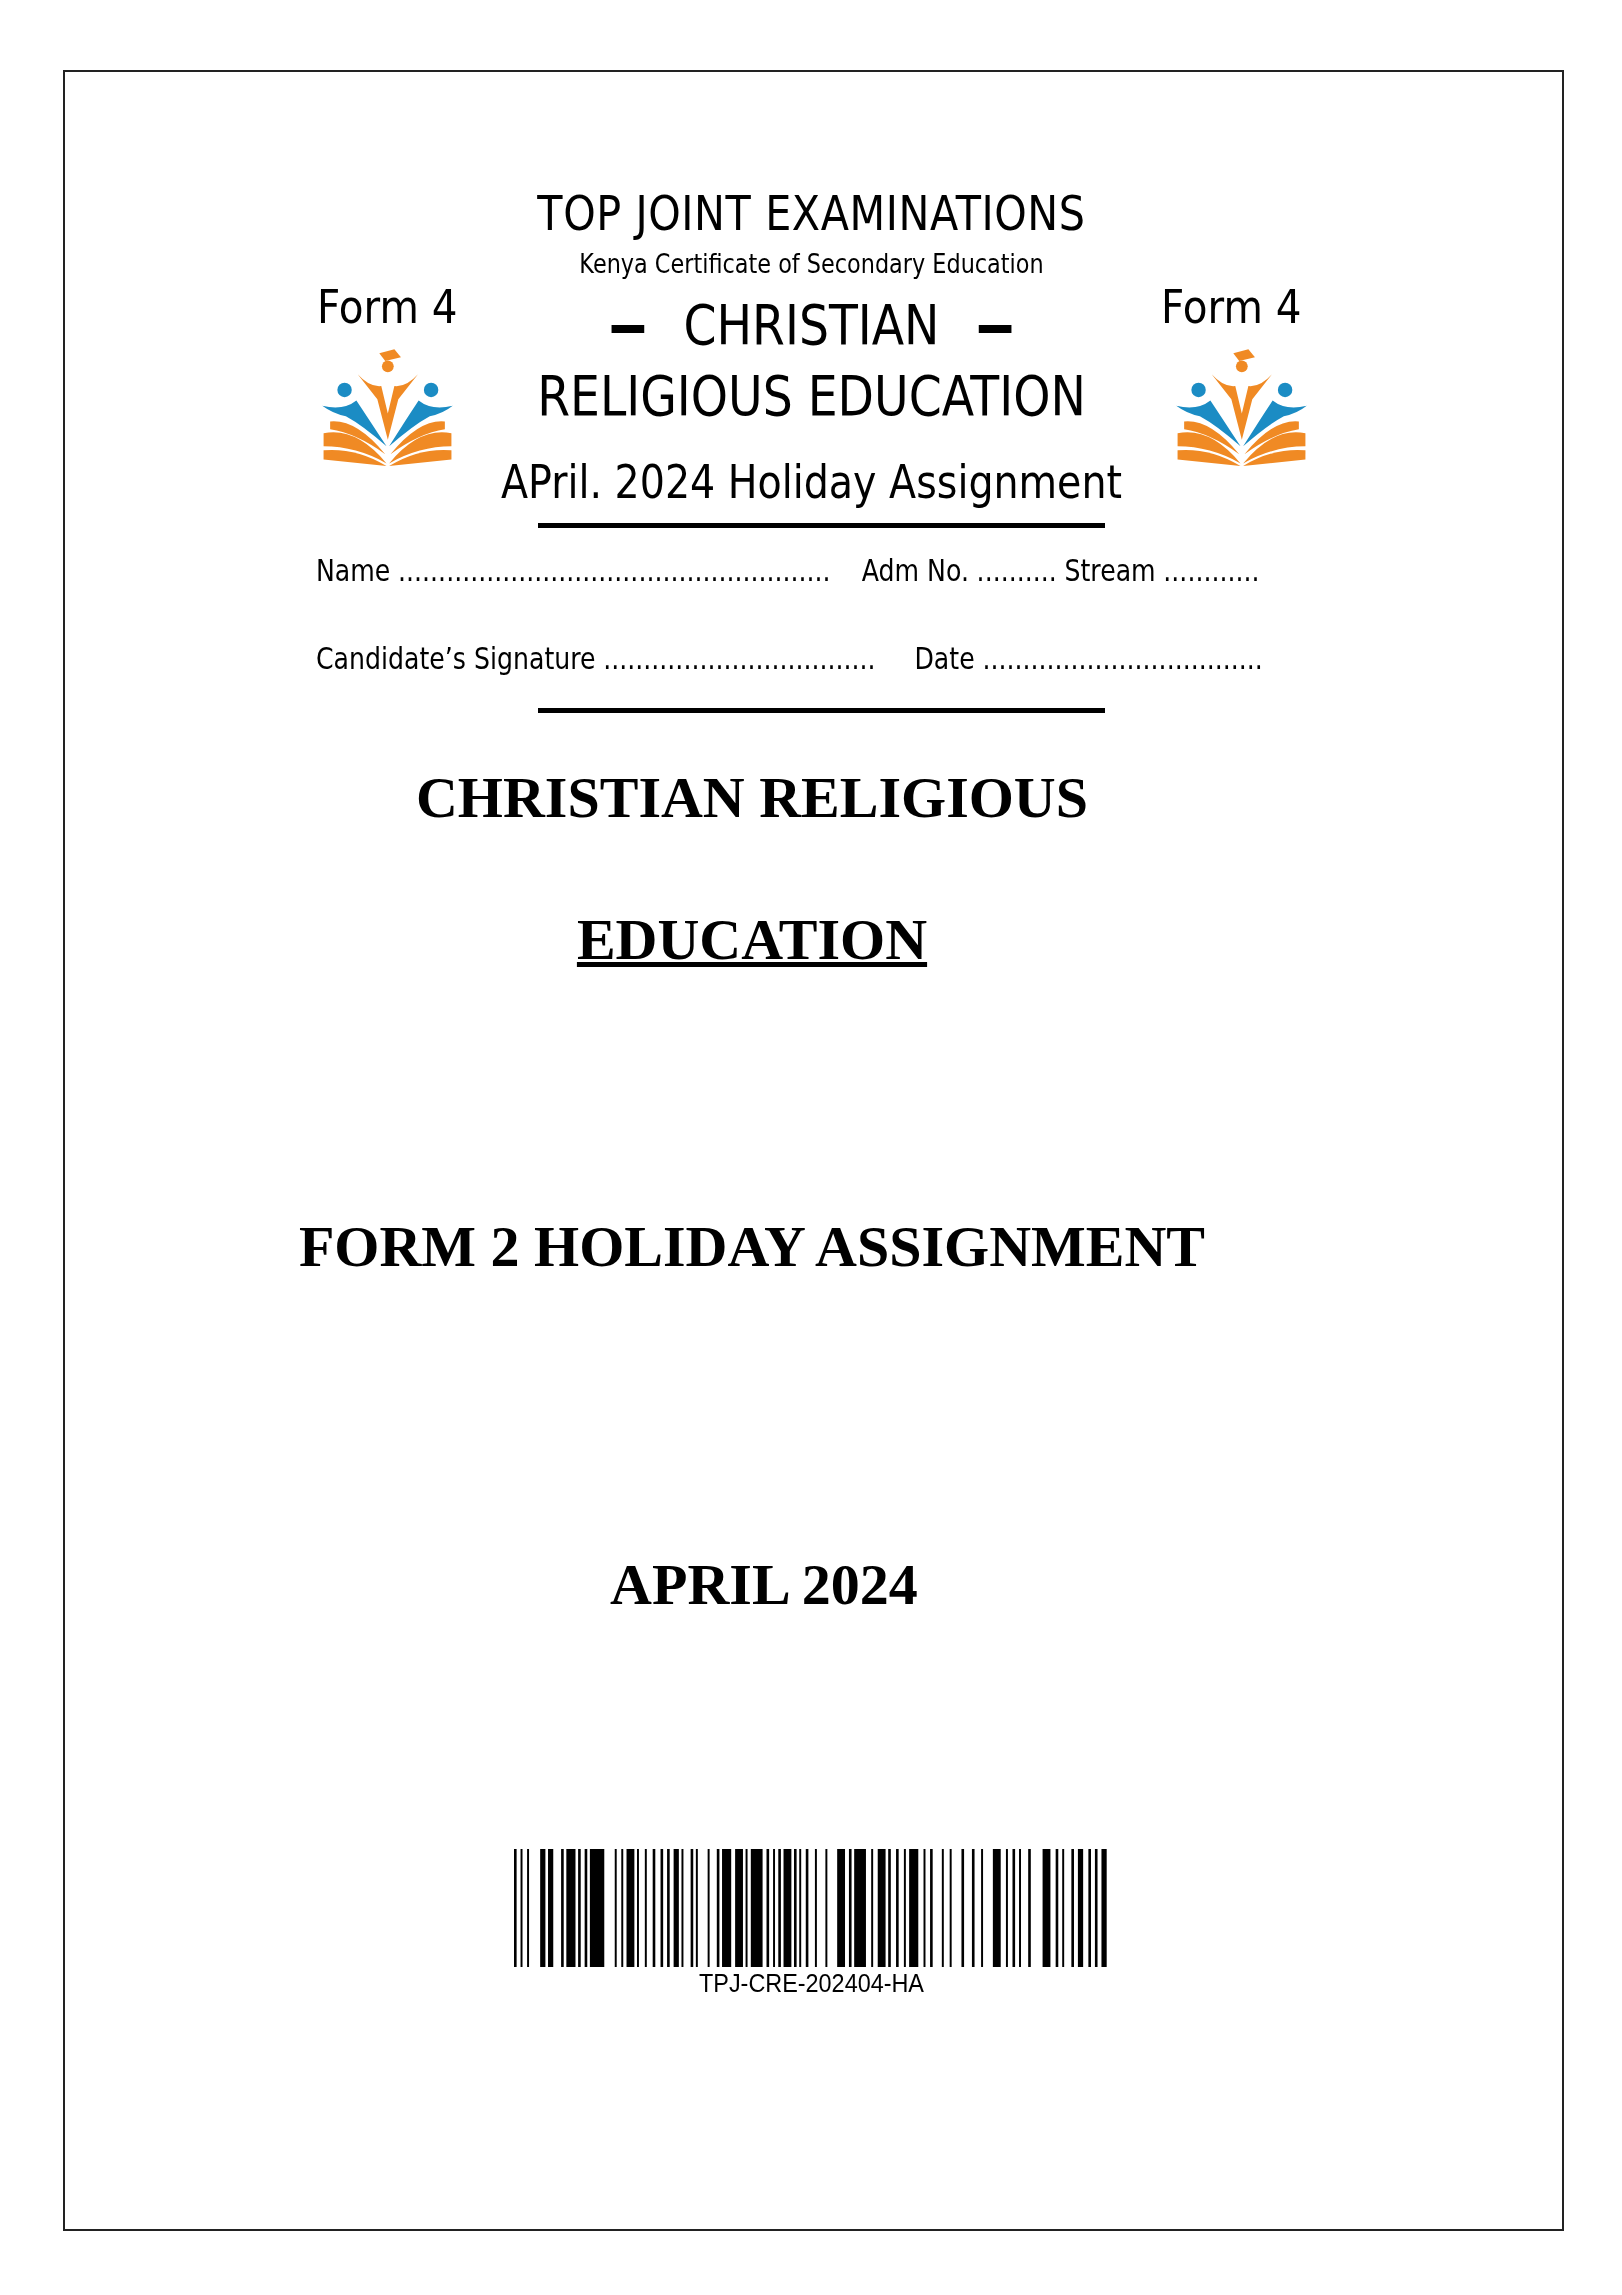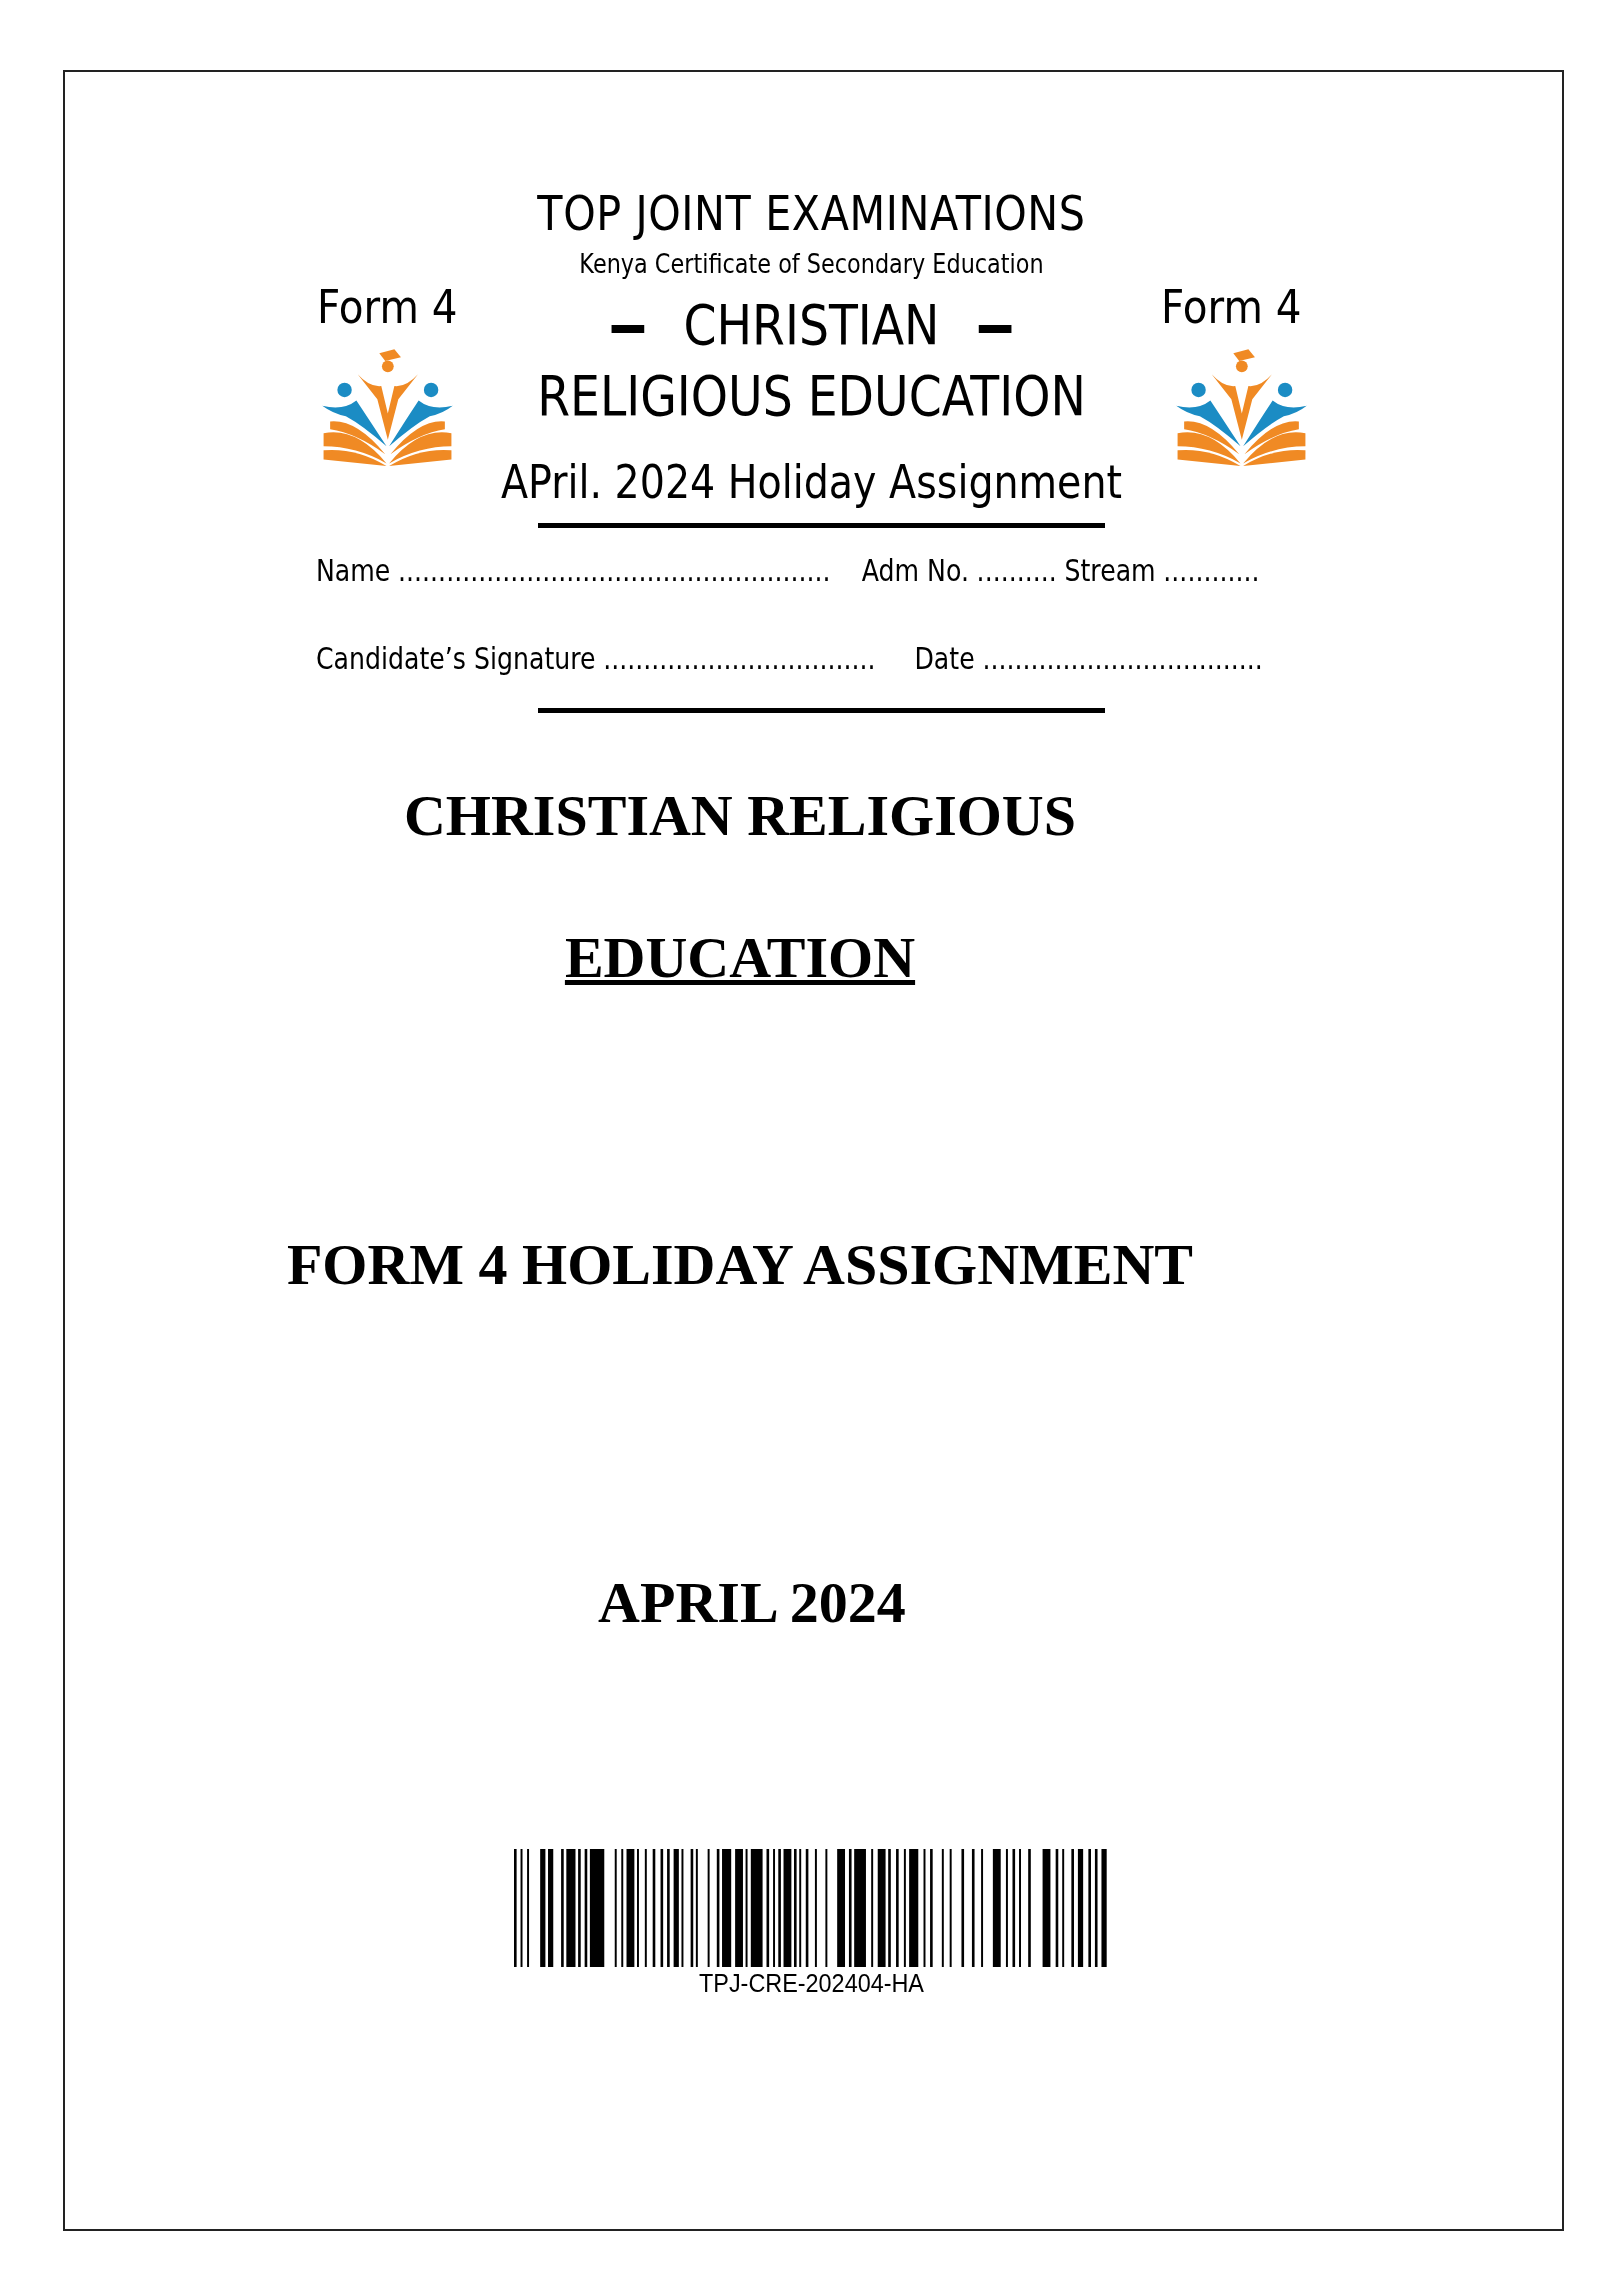--- a/index.html
+++ b/index.html
@@ -55,22 +55,22 @@
     .field-row {
       position: absolute; font-family: "DejaVu Sans", sans-serif; font-size: 30px;
       white-space: nowrap; transform: scaleX(0.84); transform-origin: left top;
     }
     .row-1 { left: 316px; top: 553px; }
     .row-2 { left: 316px; top: 641px; }
     .gap { display: inline-block; width: 37px; }
     .gap-sm { display: inline-block; width: 9.2px; }
 
     .main-title {
-      position: absolute; left: 4px; width: 1472px; text-align: center;
-      font-family: "Liberation Serif", serif; font-weight: bold; font-size: 58px; margin-top: 18px;
+      position: absolute; left: 16px; width: 1472px; text-align: center;
+      font-family: "Liberation Serif", serif; font-weight: bold; font-size: 58px;
     }
     .t1 { top: 764px; }
     .t2 { top: 906px; text-decoration: underline; }
     .t3 { top: 1213px; }
     .t4 { top: 1551px; padding-left: 24px; }
 
     .barcode {
       position: absolute; left: 514px; top: 1849px; width: 594px; height: 118px;
     }
     .barcode-text {
@@ -136,21 +136,21 @@
 <div class="field-row row-1">
   <span>Name</span><span class="gap-sm"></span><span>......................................................</span><span class="gap"></span><span>Adm No.</span><span class="gap-sm"></span><span>..........</span><span class="gap-sm"></span><span>Stream</span><span class="gap-sm"></span><span>............</span>
 </div>
 <div class="field-row row-2">
   <span>Candidate’s Signature</span><span class="gap-sm"></span><span>..................................</span><span class="gap"></span><span class="gap-sm"></span><span>Date</span><span class="gap-sm"></span><span>...................................</span>
 </div>
 <div class="rule rule-bottom"></div>
 
 <div class="main-title t1">CHRISTIAN RELIGIOUS</div>
 <div class="main-title t2">EDUCATION</div>
-<div class="main-title t3">FORM 4 HOLIDAY ASSIGNMENT</div>
+<div class="main-title t3">FORM 2 HOLIDAY ASSIGNMENT</div>
 <div class="main-title t4">APRIL 2024</div>
 
 <svg class="barcode" viewBox="0 0 908 180" preserveAspectRatio="none">
   <g fill="#000">
     <rect x="0" y="0" width="4" height="180"></rect>
       <rect x="10" y="0" width="3" height="180"></rect>
       <rect x="20" y="0" width="3" height="180"></rect>
     <rect x="40" y="0" width="8" height="180"></rect>
       <rect x="52" y="0" width="8" height="180"></rect>
     <rect x="72" y="0" width="4" height="180"></rect>

